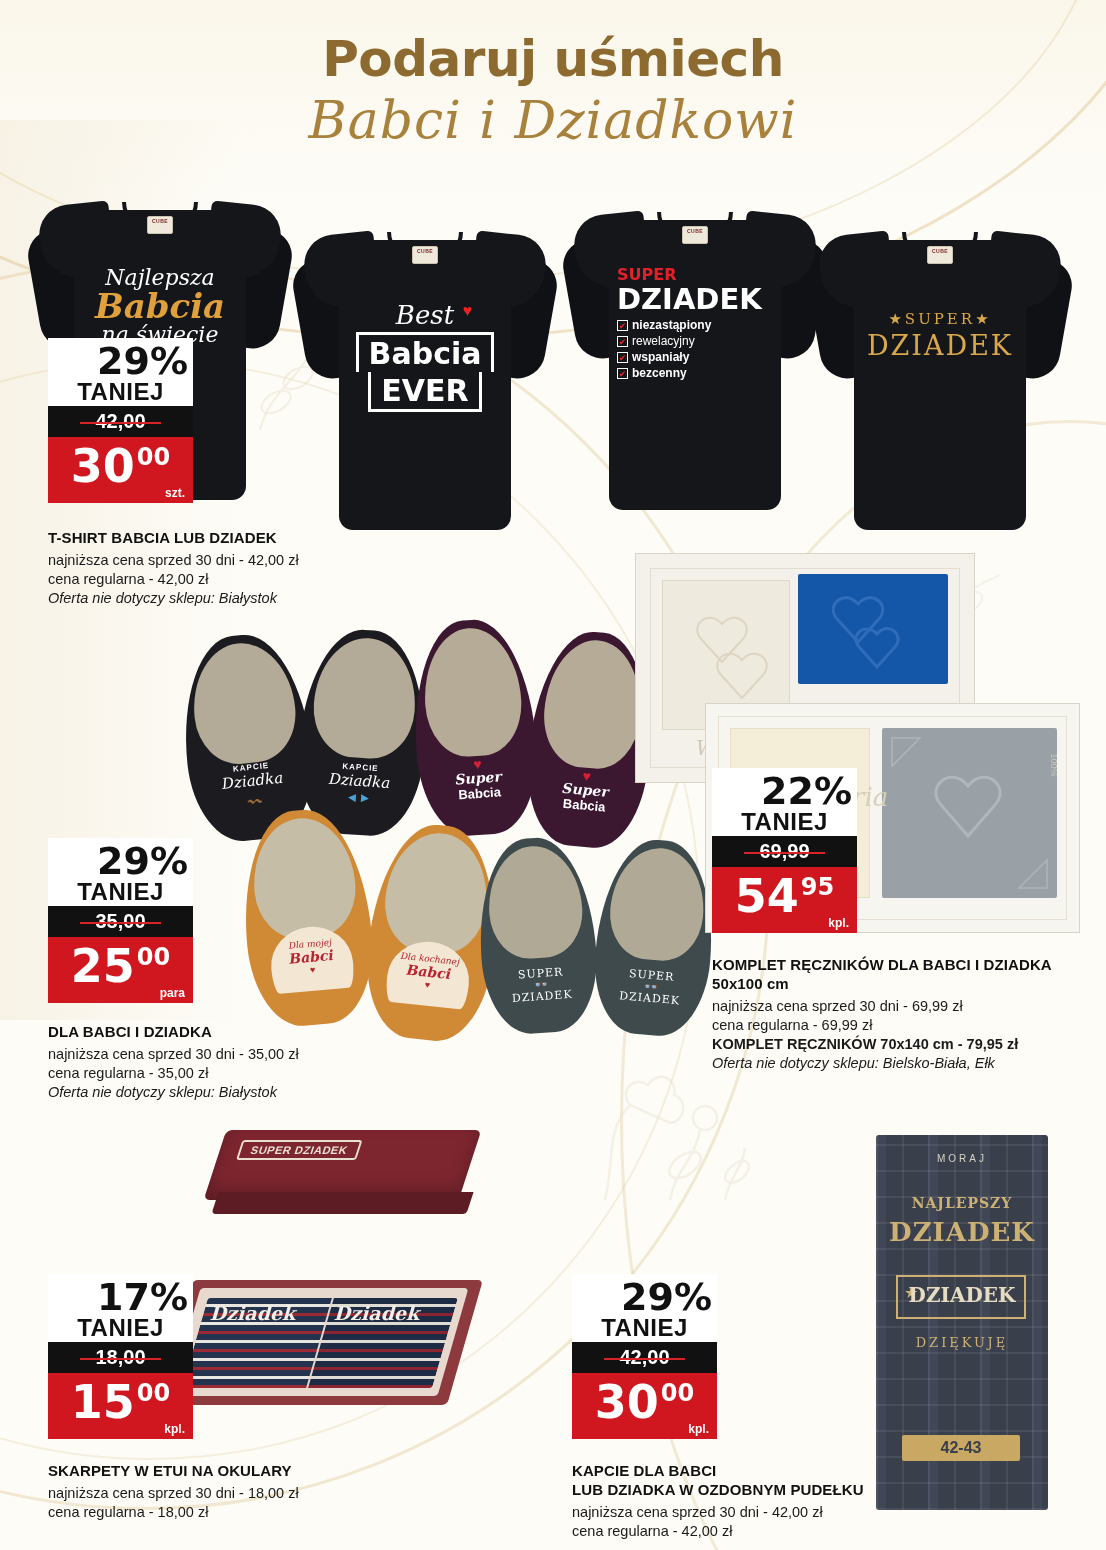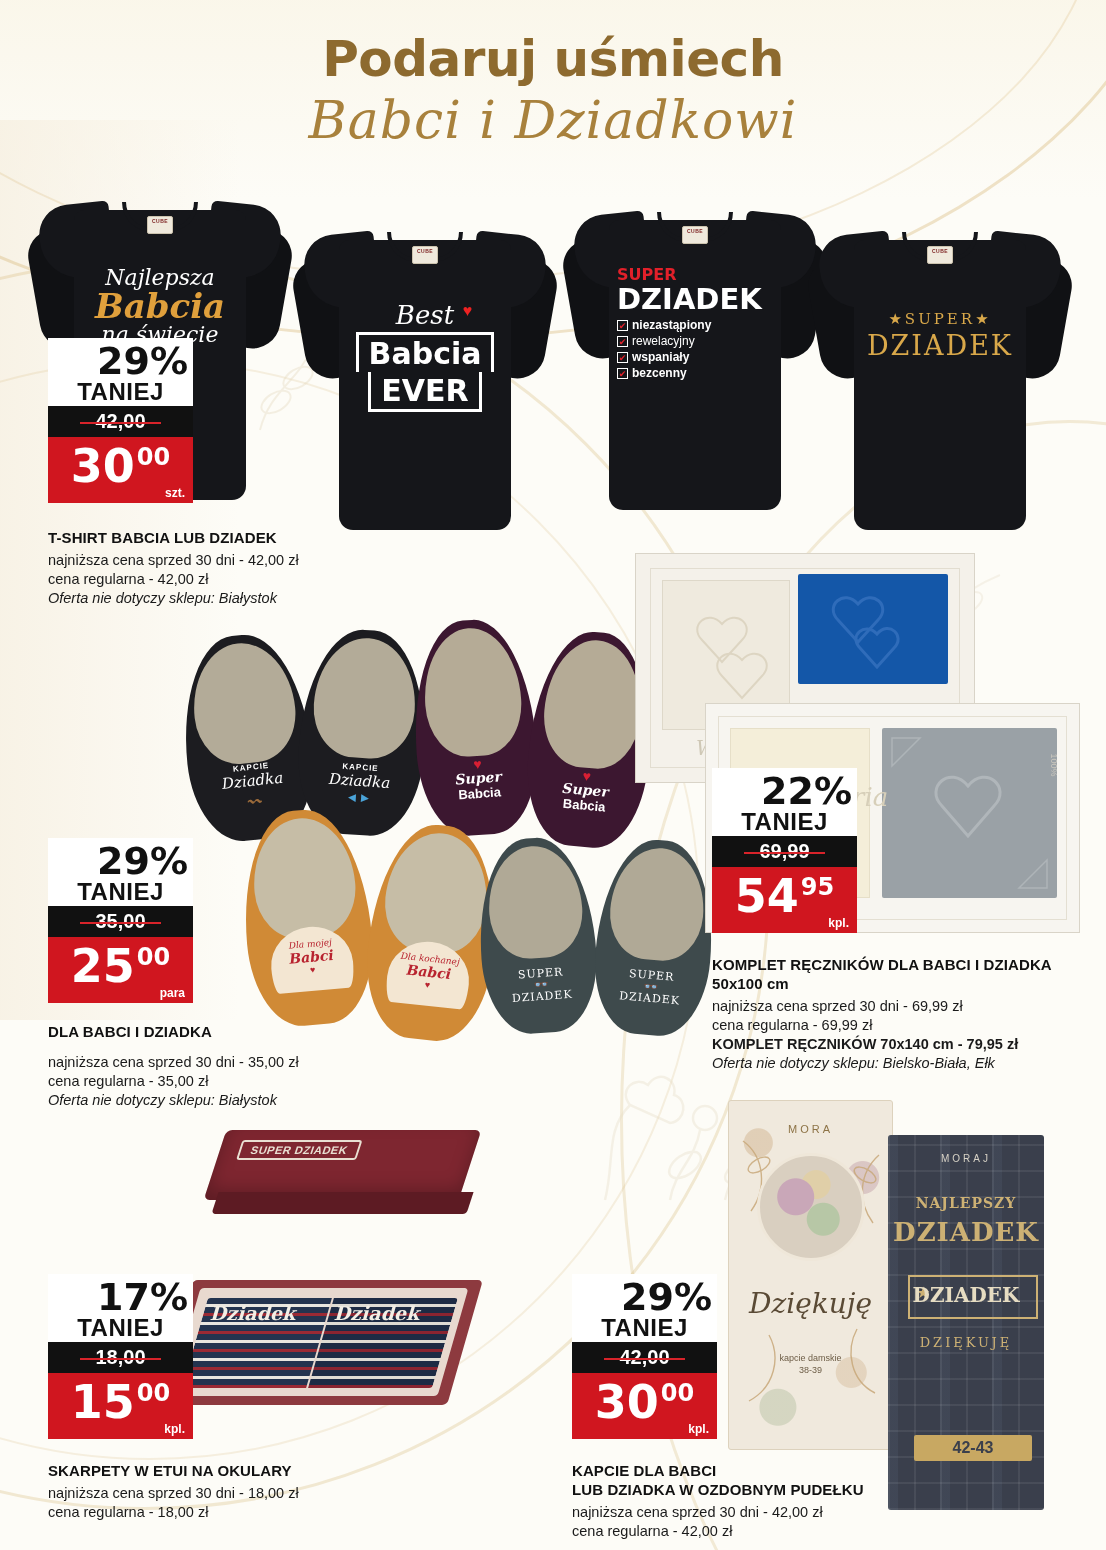--- a/index.html
+++ b/index.html
@@ -378,21 +378,21 @@
   <div class="old">35,00</div>
   <div class="new">
     <span class="int">25</span>
     <span class="cents">00</span>
     <span class="unit">para</span>
   </div>
 </div>
 
 <div class="info" style="left:48px;top:1022px;width:420px;">
   <div class="name">DLA BABCI I DZIADKA</div>
-  <div class="line" style="margin-top:12px;">najniższa cena sprzed  30 dni - 35,00 zł</div>
+  <div class="line" style="margin-top:4px;">najniższa cena sprzed  30 dni - 35,00 zł</div>
   <div class="line">cena regularna - 35,00 zł</div>
   <div class="line ital">Oferta nie dotyczy sklepu: Białystok</div>
 </div>
 
 <div class="photo" style="left:635px;top:553px;width:445px;height:400px;">
 
   <div class="towelbox" style="left:0;top:0;width:340px;height:230px;background:#f4f1ea;">
     <div style="position:absolute;inset:14px;border:1px solid #e2ddd0;"></div>
     <div style="position:absolute;left:26px;top:26px;width:128px;height:150px;background:#efeade;border:1px solid #ded8c9;"></div>
     <div style="position:absolute;left:26px;top:26px;width:128px;height:150px;">
@@ -501,49 +501,22 @@
 </div>
 
 <div class="info" style="left:48px;top:1461px;width:430px;">
   <div class="name">SKARPETY W ETUI NA OKULARY</div>
   <div class="line" style="margin-top:4px;">najniższa cena sprzed  30 dni - 18,00 zł</div>
   <div class="line">cena regularna - 18,00 zł</div>
 </div>
 
 <div class="photo" style="left:728px;top:1090px;width:355px;height:440px;">
 
-  <div class="giftbox" style="left:0;top:10px;width:165px;height:350px;background:#f0e9dd;border:1px solid #ddd2bd;overflow:hidden;">
-    <div style="position:absolute;inset:0;background:
-      radial-gradient(circle at 18% 12%, rgba(196,158,112,0.35) 0 14px, transparent 15px),
-      radial-gradient(circle at 82% 22%, rgba(168,120,140,0.3) 0 16px, transparent 17px),
-      radial-gradient(circle at 30% 88%, rgba(150,170,130,0.3) 0 18px, transparent 19px),
-      radial-gradient(circle at 75% 78%, rgba(196,158,112,0.28) 0 15px, transparent 16px);"></div>
-    <svg style="position:absolute;inset:0;" width="165" height="350" viewBox="0 0 165 350">
-      <g fill="none" stroke="#c8a87a" stroke-width="1.4" opacity="0.85">
-        <path d="M14 40 c 22 16, 24 48, 8 70"></path>
-          <path d="M150 54 c -20 18, -22 46, -6 68"></path>
-        <path d="M20 300 c 26 -14, 32 -44, 20 -66"></path>
-          <path d="M146 292 c -24 -12, -30 -42, -18 -64"></path>
-        <ellipse cx="30" cy="64" rx="12" ry="6" transform="rotate(-30 30 64)"></ellipse>
-        <ellipse cx="136" cy="74" rx="12" ry="6" transform="rotate(30 136 74)"></ellipse>
-      </g>
-    </svg>
-    <div style="position:absolute;left:0;right:0;top:22px;text-align:center;font-size:11px;letter-spacing:3px;color:#8d7346;">MORA</div>
-    <div style="position:absolute;left:28px;top:52px;width:108px;height:108px;border-radius:50%;background:#d9cfc0;border:3px solid #efe7d9;overflow:hidden;">
-      <div style="position:absolute;inset:0;background:
-        radial-gradient(circle at 35% 40%, #c9a7b8 0 18px, transparent 19px),
-        radial-gradient(circle at 62% 62%, #b7c7a6 0 16px, transparent 17px),
-        radial-gradient(circle at 55% 28%, #e0cfa8 0 14px, transparent 15px);"></div>
-    </div>
-    <div style="position:absolute;left:0;right:0;top:186px;text-align:center;font-family:'DejaVu Serif',serif;font-style:italic;font-size:28px;color:#5a4a35;">Dziękuję</div>
-    <div style="position:absolute;left:0;right:0;top:252px;text-align:center;font-size:9px;color:#6d5d46;">kapcie damskie</div>
-    <div style="position:absolute;left:0;right:0;top:264px;text-align:center;font-size:9px;color:#6d5d46;">38-39</div>
-  </div>
-
-  <div class="giftbox" style="left:160px;top:45px;width:156px;height:375px;background:#3a3f4c;overflow:hidden;">
+
+  <div class="giftbox" style="left:148px;top:45px;width:172px;height:375px;background:#3a3f4c;overflow:hidden;">
     <div style="position:absolute;inset:0;background:
       repeating-linear-gradient(90deg, rgba(255,255,255,0.07) 0 2px, transparent 2px 26px),
       repeating-linear-gradient(0deg, rgba(255,255,255,0.07) 0 2px, transparent 2px 26px),
       repeating-linear-gradient(90deg, rgba(120,140,170,0.10) 0 10px, transparent 10px 52px);"></div>
     <div style="position:absolute;left:0;right:0;top:18px;text-align:center;font-size:10px;letter-spacing:3px;color:#d7d2c6;">MORAJ</div>
     <div style="position:absolute;left:0;right:0;top:60px;text-align:center;font-size:14px;font-weight:bold;color:#cdb174;font-family:'DejaVu Serif',serif;letter-spacing:1px;">NAJLEPSZY</div>
     <div style="position:absolute;left:0;right:0;top:82px;text-align:center;font-size:26px;font-weight:bold;color:#cdb174;font-family:'DejaVu Serif',serif;letter-spacing:1px;">DZIADEK</div>
     <div style="position:absolute;left:20px;top:140px;width:130px;height:44px;border:2px solid #cdb174;"></div>
     <div style="position:absolute;left:28px;top:148px;color:#cdb174;font-size:16px;">★</div>
     <div style="position:absolute;left:0;right:0;top:148px;text-align:center;font-size:20px;font-weight:bold;color:#e6dcc2;font-family:'DejaVu Serif',serif;">DZIADEK</div>

